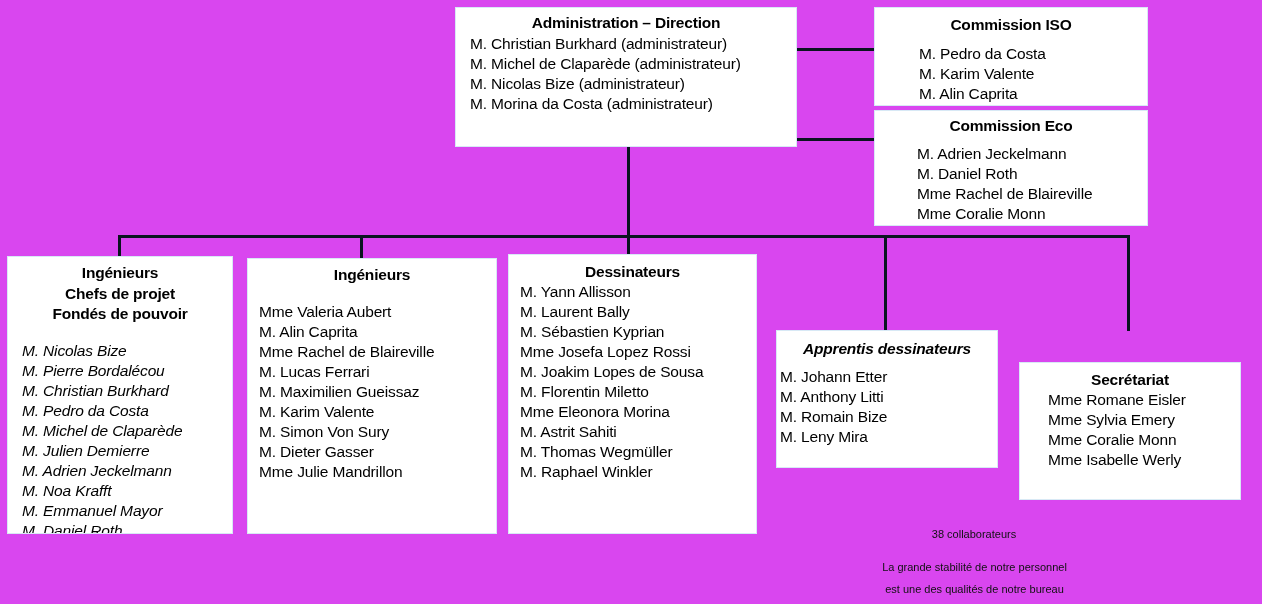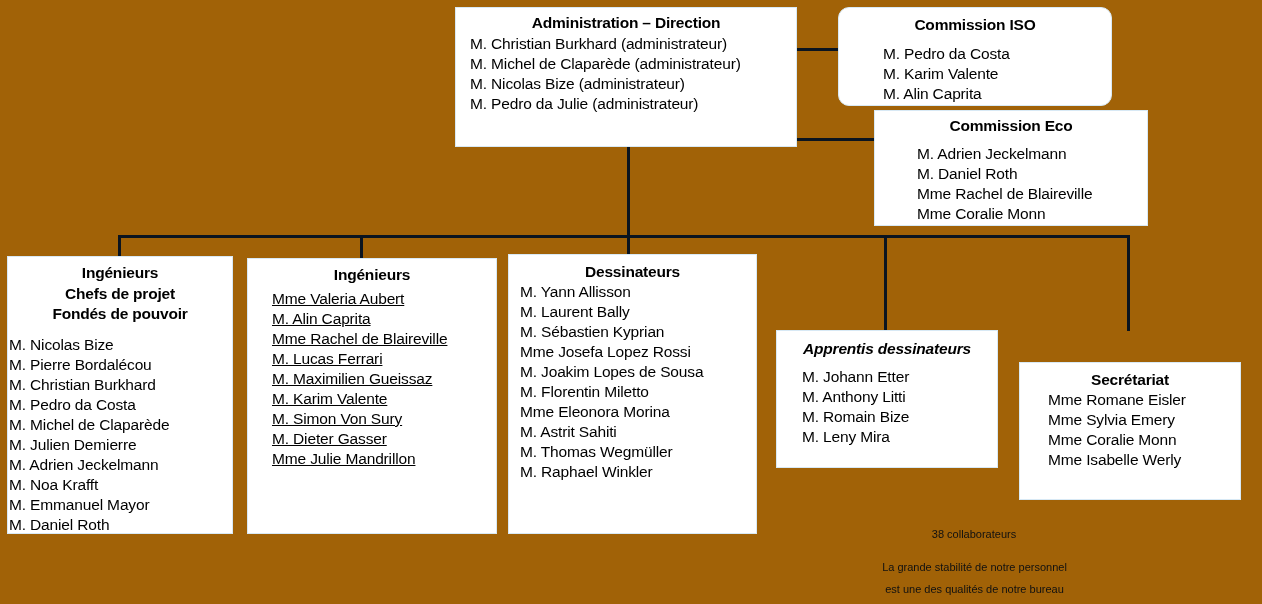--- a/index.html
+++ b/index.html
@@ -10,21 +10,21 @@
     width: 1262px;
     height: 604px;
     background: #c2e1f9;
     font-family: "Liberation Sans", sans-serif;
     overflow: hidden;
   }
   #chart {
     position: relative;
     width: 1262px;
     height: 604px;
-    background: #a16207;
+    background: #d946ef;
   }
   .box {
     position: absolute;
     background: #ffffff;
     border: 1px solid #d8e9f5;
     box-sizing: border-box;
     color: #000000;
     text-align: center;
     overflow: hidden;
   }
@@ -59,43 +59,43 @@
     line-height: 22px;
     text-align: center;
     white-space: nowrap;
   }
 
   
   #box-administration { left: 455px; top: 7px;  width: 342px; height: 140px; }
   #box-administration .box-title { margin-top: 5px; }
   #box-administration .names { margin-top: 1px; padding-left: 14px; }
 
-  #box-commission-iso { left: 838px; top: 7px;  width: 274px; height: 99px; border-radius: 11px; }
+  #box-commission-iso { left: 874px; top: 7px;  width: 274px; height: 99px; }
   #box-commission-iso .box-title { margin-top: 7px; }
   #box-commission-iso .names { margin-top: 9px; padding-left: 44px; }
 
   #box-commission-eco { left: 874px; top: 110px; width: 274px; height: 116px; }
   #box-commission-eco .box-title { margin-top: 5px; }
   #box-commission-eco .names { margin-top: 8px; padding-left: 42px; }
 
   #box-ingenieurs-chefs { left: 7px; top: 256px; width: 226px; height: 278px; }
   #box-ingenieurs-chefs .box-title { margin-top: 6px; }
-  #box-ingenieurs-chefs .names { margin-top: 10px; padding-left: 1px; }
+  #box-ingenieurs-chefs .names { margin-top: 16px; padding-left: 14px; font-style: italic; }
 
   #box-ingenieurs { left: 247px; top: 258px; width: 250px; height: 276px; }
   #box-ingenieurs .box-title { margin-top: 6px; }
-  #box-ingenieurs .names { margin-top: 4px; padding-left: 24px; text-decoration: underline; }
+  #box-ingenieurs .names { margin-top: 17px; padding-left: 11px; }
 
   #box-dessinateurs { left: 508px; top: 254px; width: 249px; height: 280px; }
   #box-dessinateurs .box-title { margin-top: 7px; }
   #box-dessinateurs .names { margin-top: 0; padding-left: 11px; }
 
   #box-apprentis { left: 776px; top: 330px; width: 222px; height: 138px; }
   #box-apprentis .box-title { margin-top: 8px; font-style: italic; }
-  #box-apprentis .names { margin-top: 8px; padding-left: 25px; }
+  #box-apprentis .names { margin-top: 8px; padding-left: 3px; }
 
   #box-secretariat { left: 1019px; top: 330px; width: 222px; height: 138px; margin-top: 32px; }
   #box-secretariat .box-title { margin-top: 7px; }
   #box-secretariat .names { margin-top: 0px; padding-left: 28px; }
 
   #note-count { left: 832px; top: 523px; width: 284px; }
   #note-stability { left: 802px; top: 556px; width: 345px; }
 </style>
 </head>
 <body>
@@ -119,21 +119,21 @@
   <div class="line" style="left:884px; top:235px; width:3px; height:96px;"></div>
 
   <div class="line" style="left:1127px; top:235px; width:3px; height:96px;"></div>
 
   <div class="box" id="box-administration">
     <div class="box-title">Administration – Direction</div>
     <div class="names">
       <span class="nm">M. Christian Burkhard (administrateur)</span>
       <span class="nm">M. Michel de Claparède (administrateur)</span>
       <span class="nm">M. Nicolas Bize (administrateur)</span>
-      <span class="nm">M. Pedro da Julie (administrateur)</span>
+      <span class="nm">M. Morina da Costa (administrateur)</span>
     </div>
   </div>
 
   <div class="box" id="box-commission-iso">
     <div class="box-title">Commission ISO</div>
     <div class="names">
       <span class="nm">M. Pedro da Costa</span>
       <span class="nm">M. Karim Valente</span>
       <span class="nm">M. Alin Caprita</span>
     </div>

